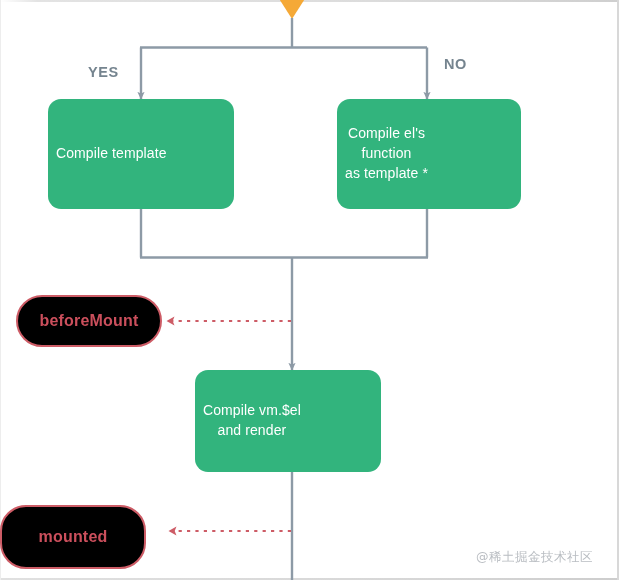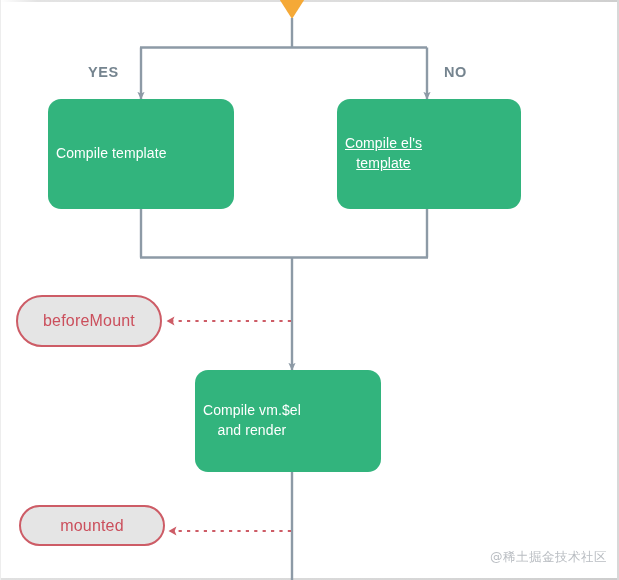--- a/index.html
+++ b/index.html
@@ -76,45 +76,45 @@
   }
   .node-green .line {
     display: block;
     white-space: nowrap;
   }
 
   
   .hook-pill {
     position: absolute;
     box-sizing: border-box;
-    background: #e5e5e5;
+    background: #000000;
     border: 2.4px solid #cd5c66;
     border-radius: 26px;
     color: #cb4f5c;
-    font-weight: normal;
+    font-weight: bold;
     font-size: 16px;
     display: flex;
     align-items: center;
     justify-content: center;
     letter-spacing: 0.2px;
   }
 
   
   .branch-label {
     position: absolute;
     color: #75848f;
     font-weight: bold;
     font-size: 14.5px;
     letter-spacing: 0.6px;
   }
 
   
   .watermark {
     position: absolute;
-    right: 12px;
+    right: 26px;
     bottom: 14px;
     color: #b9bdc2;
     font-size: 12.5px;
     letter-spacing: 0.5px;
     font-family: "DejaVu Sans", sans-serif;
     white-space: nowrap;
   }
 </style>
 </head>
 <body>
@@ -156,45 +156,46 @@
 
     <line x1="292" y1="472" x2="292" y2="580" stroke="#8d9aa6" stroke-width="2.4"></line>
 
     <line x1="291" y1="321" x2="167" y2="321" stroke="#cd5c66" stroke-width="2.1" stroke-dasharray="3.2 5.2" marker-end="url(#arrow-red)"></line>
 
     <line x1="291" y1="531" x2="169" y2="531" stroke="#cd5c66" stroke-width="2.1" stroke-dasharray="3.2 5.2" marker-end="url(#arrow-red)"></line>
   </svg>
 
   <div class="branch-label" style="left:88px; top:64px;">YES</div>
 
-  <div class="branch-label" style="left:444px; top:64px;">NO</div>
+  <div class="branch-label" style="left:444px; top:56px;">NO</div>
 
   <div class="node-green" style="left:48px; top:99px; width:186px; height:110px;">
     <div>
       <span class="line">Compile template</span>
     </div>
   </div>
 
-  <div class="node-green" style="left:337px; top:99px; width:184px; height:110px;text-decoration:underline;">
+  <div class="node-green" style="left:337px; top:99px; width:184px; height:110px;">
     <div>
       <span class="line">Compile el's</span>
-      <span class="line">template</span>
+      <span class="line">function</span>
+      <span class="line">as template *</span>
     </div>
   </div>
 
   <div class="node-green" style="left:195px; top:370px; width:186px; height:102px;">
     <div>
       <span class="line">Compile vm.$el</span>
       <span class="line">and render</span>
     </div>
   </div>
 
   <div class="hook-pill" style="left:16px; top:295px; width:146px; height:52px;">
     <span>beforeMount</span>
   </div>
 
-  <div class="hook-pill" style="left:19px; top:505px; width:146px; height:41px;">
+  <div class="hook-pill" style="left:0; top:505px; width:146px; height:64px;">
     <span>mounted</span>
   </div>
 
   <div class="watermark">@稀土掘金技术社区</div>
 
 </div>
 
 </body></html>

